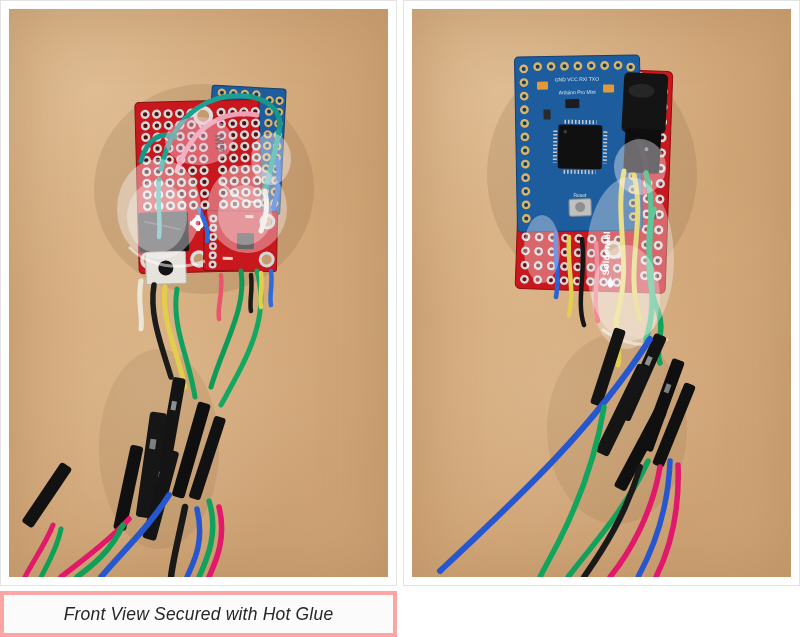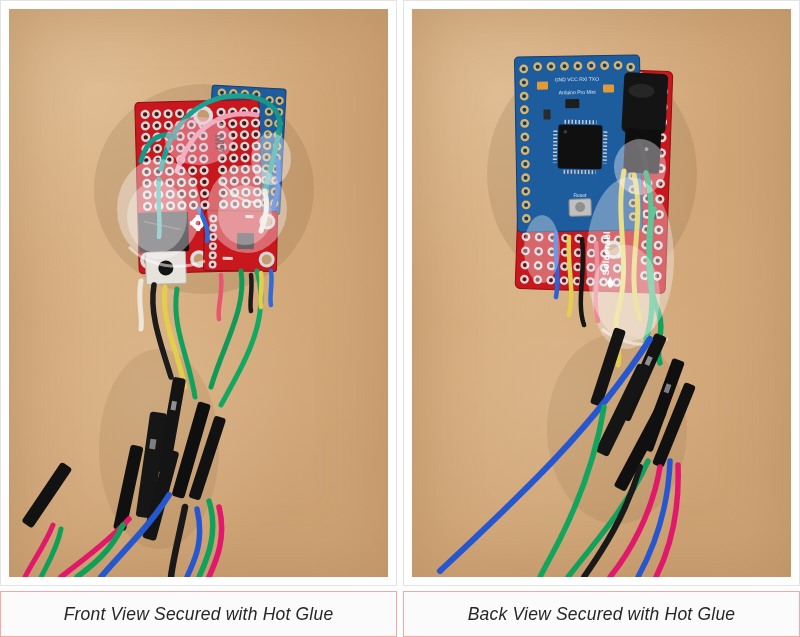--- a/index.html
+++ b/index.html
@@ -11,21 +11,21 @@
     background-color:#d2a87a;
     background-image:
       radial-gradient(circle at 22% 14%, rgba(255,236,206,0.28), transparent 42%),
       radial-gradient(circle at 82% 30%, rgba(188,140,92,0.20), transparent 46%),
       radial-gradient(circle at 38% 68%, rgba(255,240,212,0.16), transparent 40%),
       radial-gradient(circle at 72% 86%, rgba(178,128,84,0.18), transparent 46%),
       radial-gradient(circle at 50% 45%, rgba(224,184,138,0.45), transparent 72%);
     box-shadow:inset 0 0 70px rgba(140,98,58,0.30);
   }
   .photo svg{position:absolute;left:0;top:0;}
-  figcaption.caption{box-sizing:border-box;margin-top:5px;height:46px;border:1px solid #fca5a5;
+  figcaption.caption{box-sizing:border-box;margin-top:5px;height:46px;border:4px solid #fca5a5;
     background:#fbfbfb;display:flex;align-items:center;justify-content:center;
     font-style:italic;font-size:17.5px;color:#262626;letter-spacing:0.2px;}
   text{font-family:"Liberation Sans",sans-serif;}
 </style>
 </head>
 <body>
 
 <div class="figure-pair">
 
   <figure class="panel">
@@ -685,16 +685,15 @@
             <path d="M 236 452 C 216 496 184 532 156 568" stroke="#10a15c" stroke-width="5.5"></path>
             <path d="M 228 458 C 214 506 190 542 172 568" stroke="#191919" stroke-width="6"></path>
             <path d="M 248 458 C 240 506 216 546 198 568" stroke="#e0196b" stroke-width="5.5"></path>
             <path d="M 258 452 C 256 506 238 546 226 568" stroke="#2757cf" stroke-width="5.5"></path>
             <path d="M 266 456 C 268 510 254 548 244 568" stroke="#e0196b" stroke-width="5.5"></path>
             <path d="M 192 398 C 184 448 168 490 148 530 C 142 542 134 556 128 568" stroke="#12a55e" stroke-width="5.5"></path>
           </g>
         </svg>
       </div>
     </div>
-    <figcaption class="caption">Back View Secured with Hot Glue</figcaption>
   </figure>
 
 </div>
 
 </body></html>

